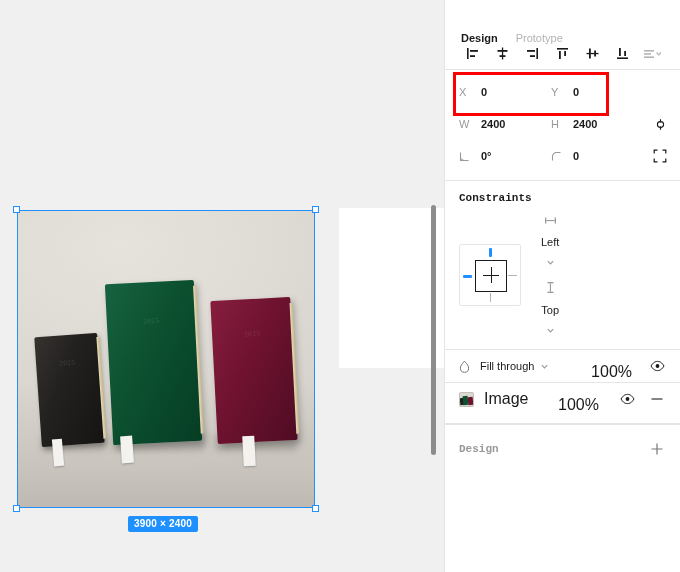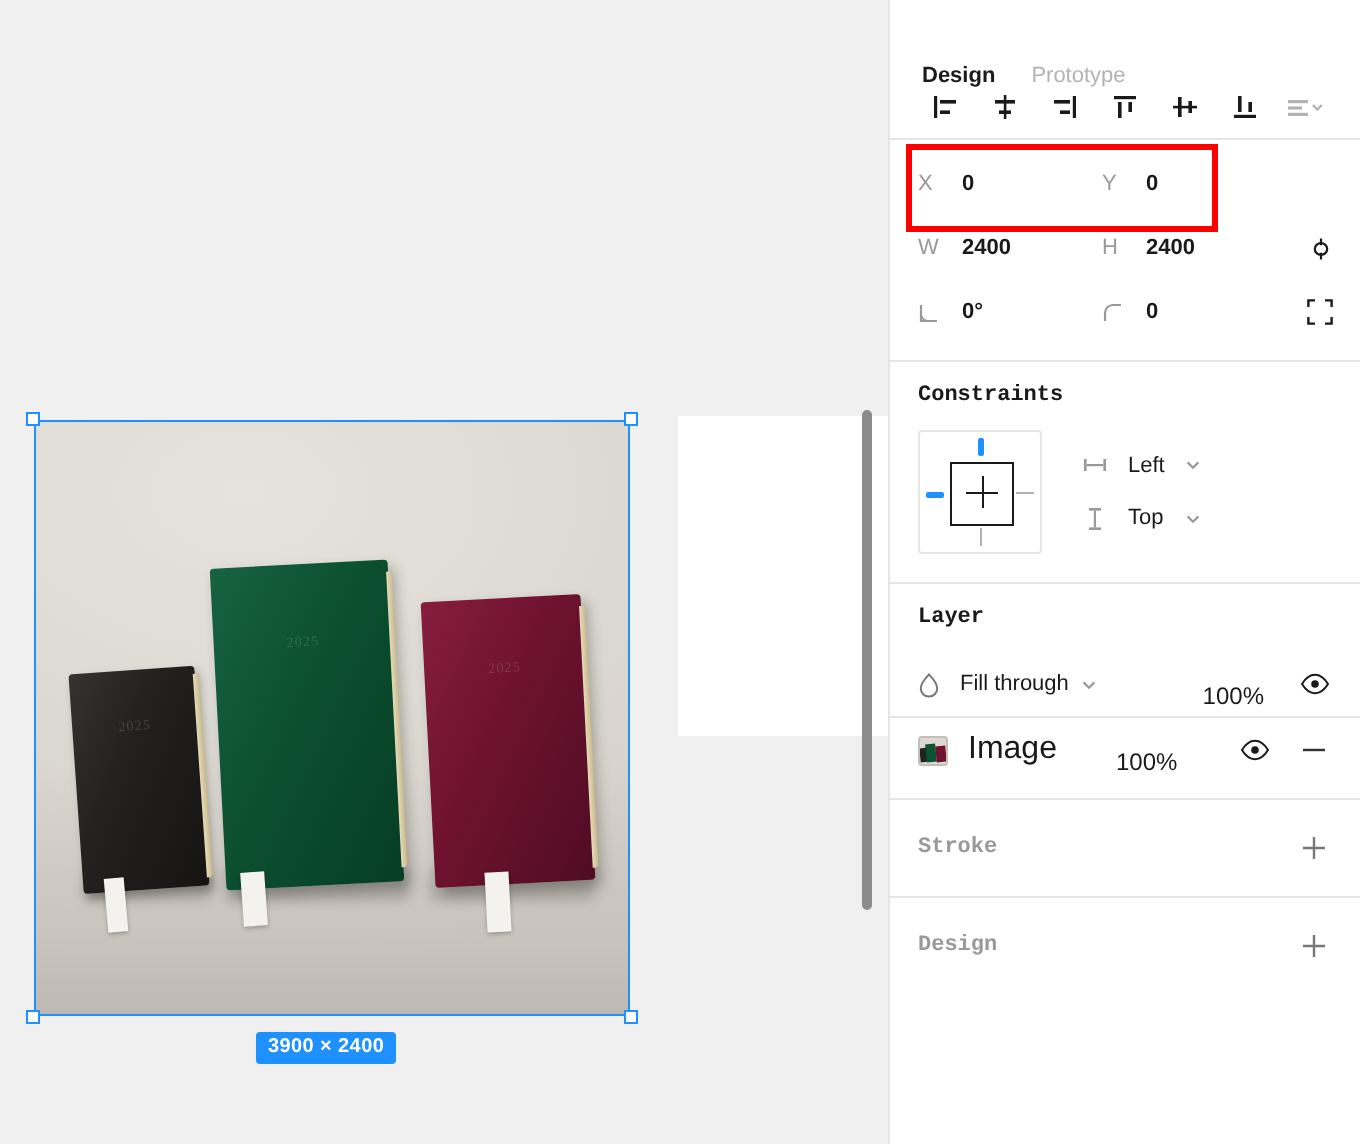--- a/index.html
+++ b/index.html
@@ -205,29 +205,29 @@
   #constraint-widget .plus-h { left: 23px; top: 30px; width: 16px; height: 1px; }
   #constraint-widget .plus-v { left: 31px; top: 22px; width: 1px; height: 16px; }
   .cmark { position: absolute; background: #b3b3b3; }
   .cmark.on { background: #1e90ff; }
   .cmark.top { left: 29px; top: 3px; width: 3px; height: 9px; border-radius: 1px; }
   .cmark.bottom { left: 30px; bottom: 3px; width: 1px; height: 9px; }
   .cmark.left { left: 3px; top: 30px; width: 9px; height: 3px; border-radius: 1px; }
   .cmark.right { right: 3px; top: 30px; width: 9px; height: 1px; }
 
   .constraint-selects { display: flex; flex-direction: column; gap: 14px; }
-  .cselect { display: flex; align-items: center; gap: 10px; }
+  .cselect { display: flex; align-items: center; gap: 10px; flex-direction: column; }
   .cselect .cs-label { font-size: 11px; color: #1a1a1a; }
 
   .layer-row, .fill-row {
     display: flex; align-items: center;
     height: 32px; padding: 0 12px 0 14px;
   }
   .blend-name { font-size: 11px; color: #1a1a1a; }
-  .opacity-val { font-size: 12px; color: #1a1a1a; margin-top: 12px; }
+  .opacity-val { font-size: 16px; color: #1a1a1a; margin-top: 12px; }
 
   #fill-swatch {
     width: 15px; height: 15px; flex: none;
     border: 1px solid rgba(0,0,0,0.12); border-radius: 2px;
     position: relative; overflow: hidden;
     background: #ddd9d2;
   }
   #fill-swatch .sg {
     position: absolute; left: 3px; top: 3px; width: 5px; height: 9px;
     background: #0c5130; transform: rotate(-6deg);
@@ -459,23 +459,20 @@
               </svg>
             </span>
           </div>
         </div>
       </div>
     </div>
 
     <div class="divider"></div>
 
     <div>
-      <div class="sect-head">
-        <span class="sect-title">Layer</span>
-      </div>
       <div class="layer-row">
         <span style="margin-right:10px;">
           <svg width="11" height="13" viewBox="0 0 11 13">
             <path d="M5.5 1.2 C8.6 4.5 9.6 6.3 9.6 8.2 A4.1 4.1 0 0 1 1.4 8.2 C1.4 6.3 2.4 4.5 5.5 1.2 Z" stroke="#777777" stroke-width="1" fill="none"></path>
           </svg>
         </span>
         <span class="blend-name">Fill through</span>
         <span style="margin-left:6px;">
           <svg width="9" height="9" viewBox="0 0 9 9">
             <path d="M1.8 3.2 L4.5 5.9 L7.2 3.2" stroke="#999999" stroke-width="1.1" fill="none"></path>
@@ -513,32 +510,20 @@
             <svg width="14" height="14" viewBox="0 0 14 14">
               <path d="M1.5 7 h11" stroke="#333333" stroke-width="1.2"></path>
             </svg>
           </span>
         </span>
       </div>
     </div>
 
     <div class="divider" style="margin-top:8px;"></div>
 
-    <div>
-      <div class="sect-head" style="height:48px;">
-        <span class="sect-title gray">Stroke</span>
-        <span class="sect-actions">
-          <span class="icon-btn">
-            <svg width="14" height="14" viewBox="0 0 14 14">
-              <path d="M7 1.5 v11 M1.5 7 h11" stroke="#777777" stroke-width="1.2"></path>
-            </svg>
-          </span>
-        </span>
-      </div>
-    </div>
 
     <div class="divider"></div>
 
     <div>
       <div class="sect-head" style="height:48px;">
         <span class="sect-title gray">Design</span>
         <span class="sect-actions">
           <span class="icon-btn">
             <svg width="14" height="14" viewBox="0 0 14 14">
               <path d="M7 1.5 v11 M1.5 7 h11" stroke="#777777" stroke-width="1.2"></path>

